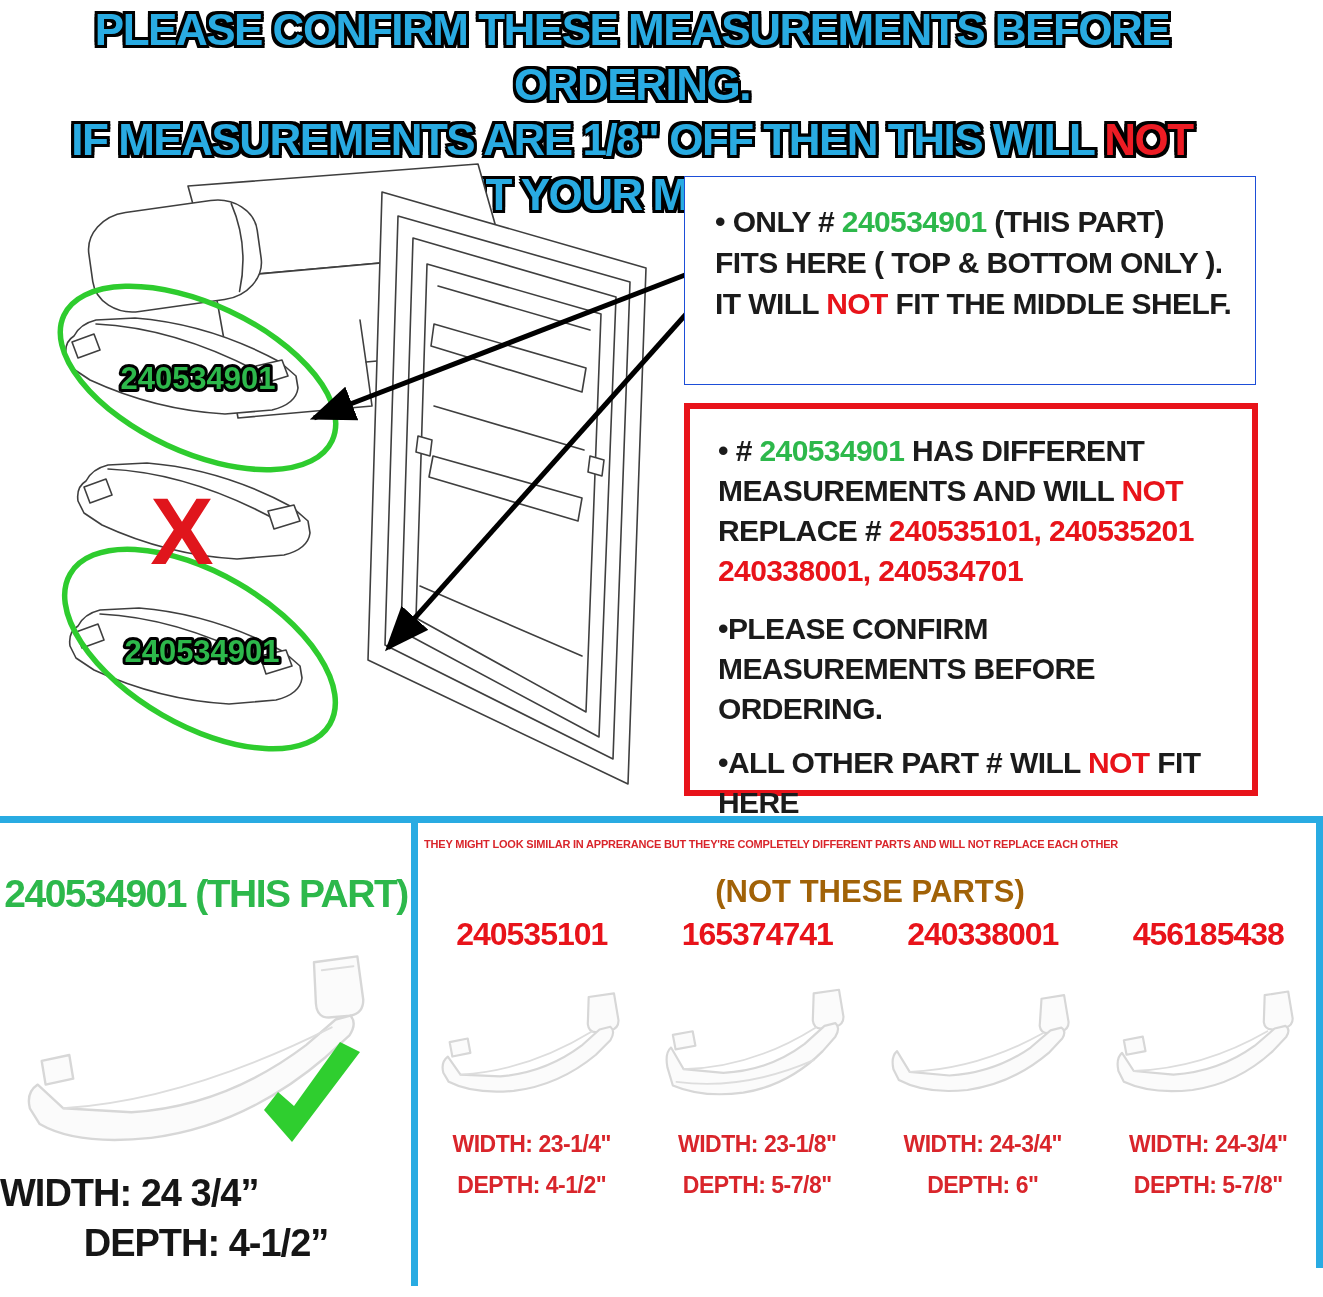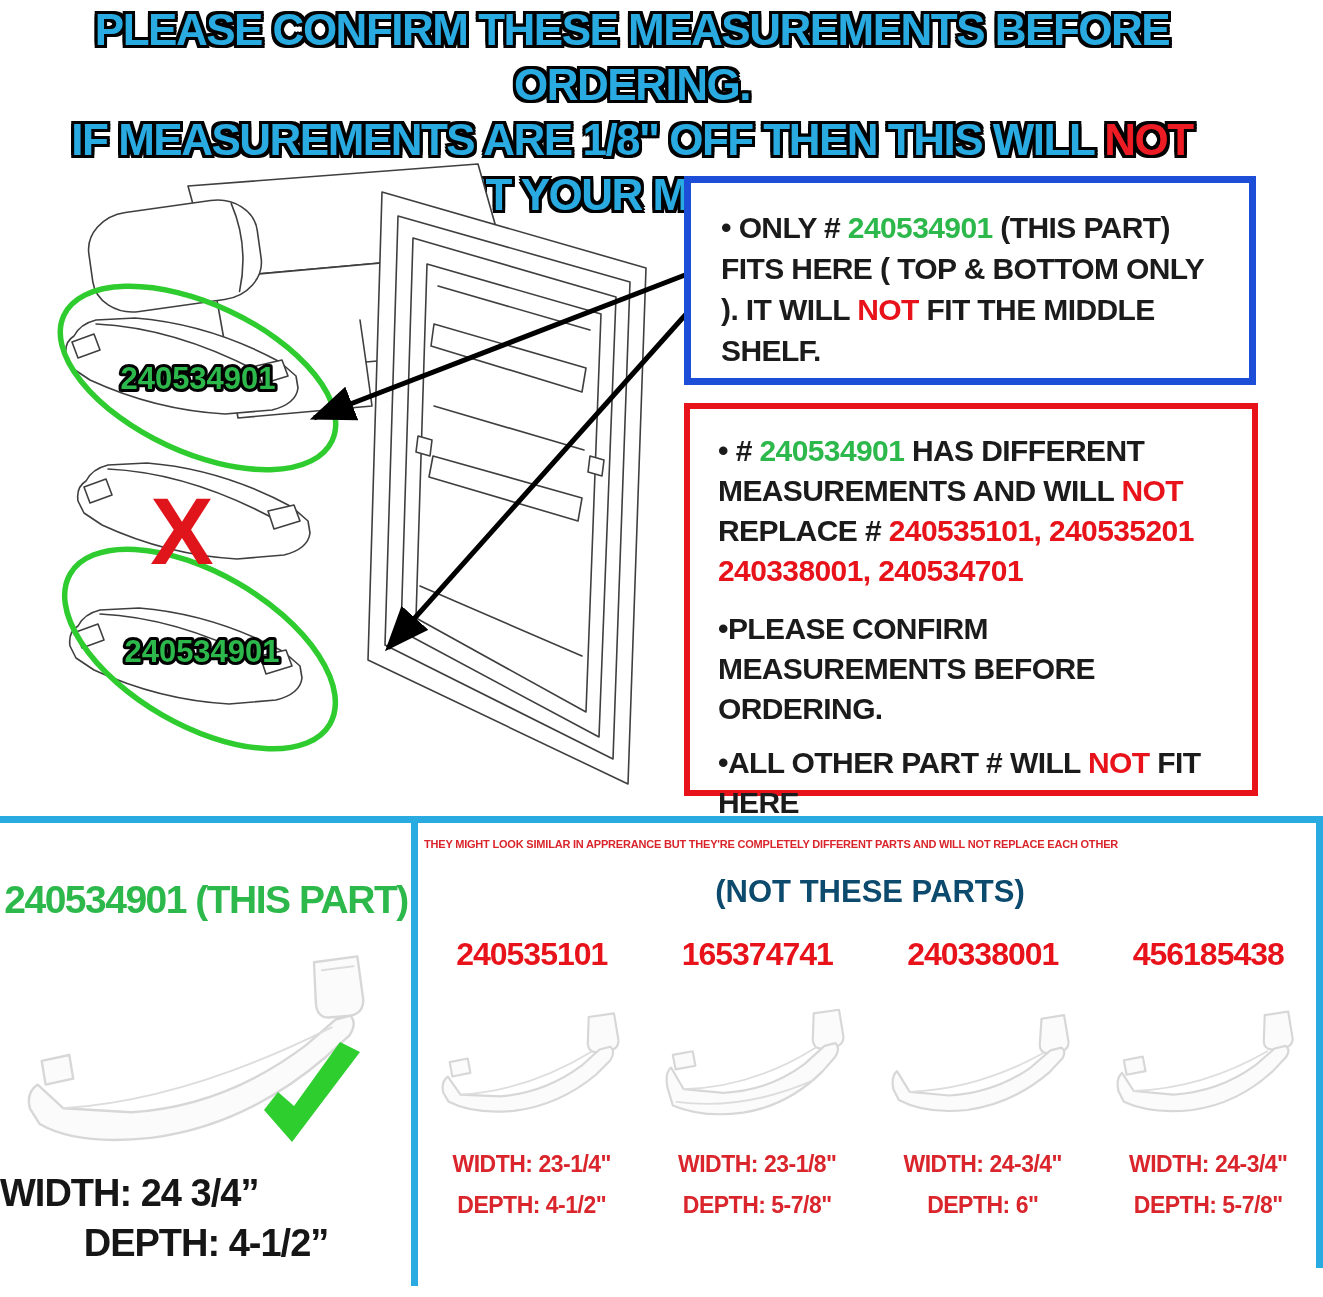--- a/index.html
+++ b/index.html
@@ -10,50 +10,50 @@
   
   .hdr { position:absolute; left:0; top:2px; width:1264px; text-align:center;
          font-weight:bold; font-size:44px; line-height:55px; letter-spacing:-1.5px;
          color:#29ABE2;
          text-shadow:-3px -3px 0 #000,3px -3px 0 #000,-3px 3px 0 #000,3px 3px 0 #000,
                      -3px 0 0 #000,3px 0 0 #000,0 -3px 0 #000,0 3px 0 #000; }
   .hdr .red-outlined { color:#ED1C24; }
 
   
   .box { position:absolute; background:#fff; color:#1B1B1B; font-weight:bold; letter-spacing:-0.6px; }
-  .green-box { left:684px; top:176px; width:572px; height:209px; border:7px solid #1d4ed8;
+  .green-box { left:684px; top:176px; width:572px; height:209px; border:1px solid #1d4ed8;
                padding:24px 22px 8px 30px; font-size:30px; line-height:41px; }
   .red-box { left:684px; top:403px; width:574px; height:393px; border:6px solid #E8131A;
              padding:22px 20px 0 28px; font-size:30px; line-height:40px; }
   .red-box p.b2 { margin-top:18px; }
   .red-box p.b3 { margin-top:14px; }
   .grn { color:#2DB84B; }
   .rd  { color:#E8131A; }
 
   
   .hline { position:absolute; left:0; top:816px; width:1323px; height:7px; background:#29ABE2; }
   .vline { position:absolute; left:411px; top:816px; width:7px; height:470px; background:#29ABE2; }
   .rline { position:absolute; left:1316px; top:816px; width:7px; height:452px; background:#29ABE2; }
 
   
   .bl-title { position:absolute; left:0; top:872px; width:412px; text-align:center;
-              font-size:39px; font-weight:bold; letter-spacing:-1.5px; color:#2DB84B;margin-top:6px; }
+              font-size:39px; font-weight:bold; letter-spacing:-1.5px; color:#2DB84B; }
   .bl-shelf { position:absolute; left:18px; top:942px; width:365px; height:228px; }
   .bl-check { position:absolute; left:256px; top:1040px; width:110px; height:130px; }
   .bl-width { position:absolute; left:0; top:1172px; width:412px; text-align:left;
               font-size:38px; font-weight:bold; letter-spacing:-1px; color:#161616; }
   .bl-depth { position:absolute; left:0; top:1222px; width:412px; text-align:center;
               font-size:38px; font-weight:bold; letter-spacing:-1px; color:#161616; }
 
   
   .br-disclaimer { position:absolute; left:424px; top:838px; width:892px; 
                    font-size:11px; font-weight:bold; letter-spacing:-0.2px; color:#D9252B; }
   .br-subtitle { position:absolute; left:424px; top:874px; width:892px; text-align:center;
-                 font-size:31px; font-weight:bold; letter-spacing:0px; color:#0c4a6e; }
-  .br-grid { position:absolute; left:424px; top:936px; width:892px; display:grid;
+                 font-size:31px; font-weight:bold; letter-spacing:0px; color:#a16207; }
+  .br-grid { position:absolute; left:424px; top:916px; width:892px; display:grid;
              grid-template-columns:repeat(4,1fr); column-gap:10px; }
   .part-col { text-align:center; }
   .part-number { font-size:32px; font-weight:bold; letter-spacing:-1px; color:#E8131A; }
   .part-img { width:88%; height:128px; margin:26px auto 0 auto; display:block; }
   .part-width { margin-top:24px; font-size:23px; font-weight:bold; letter-spacing:-0.5px; color:#D9252B; }
   .part-depth { margin-top:14px; font-size:23px; font-weight:bold; letter-spacing:-0.5px; color:#D9252B; }
 
   
   .diagram { position:absolute; left:30px; top:156px; width:680px; height:650px; overflow:visible; }
   .lineart { fill:#ffffff; stroke:#3f3f3f; stroke-width:1.6; stroke-linejoin:round; }

